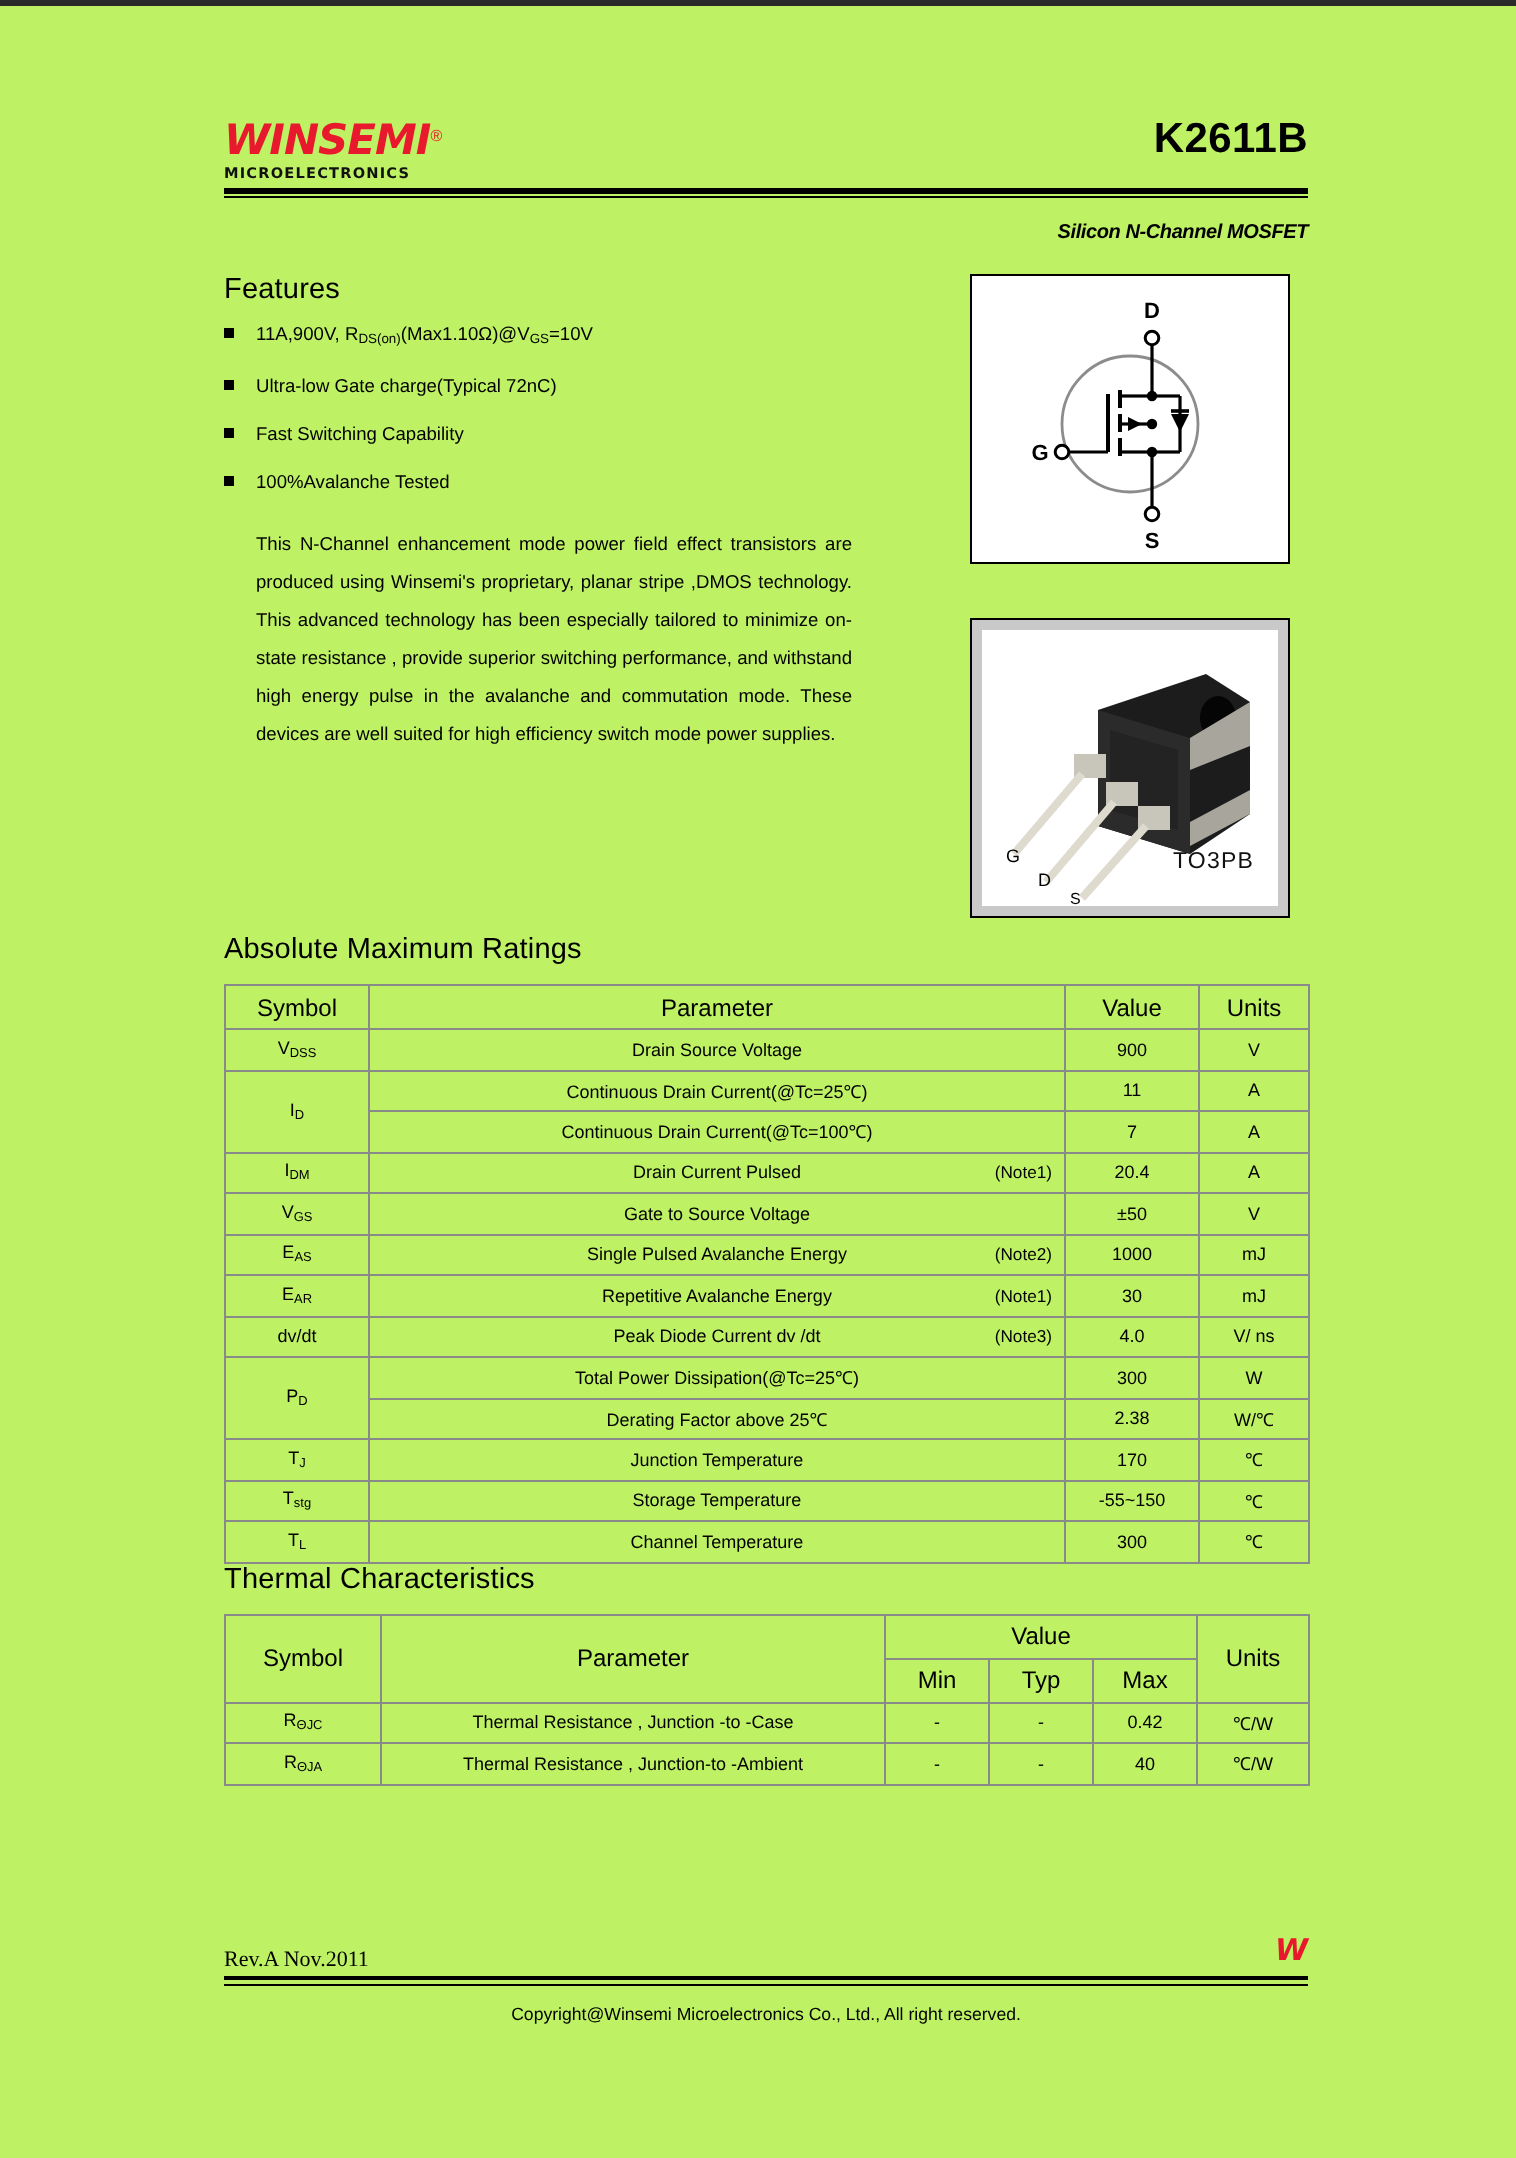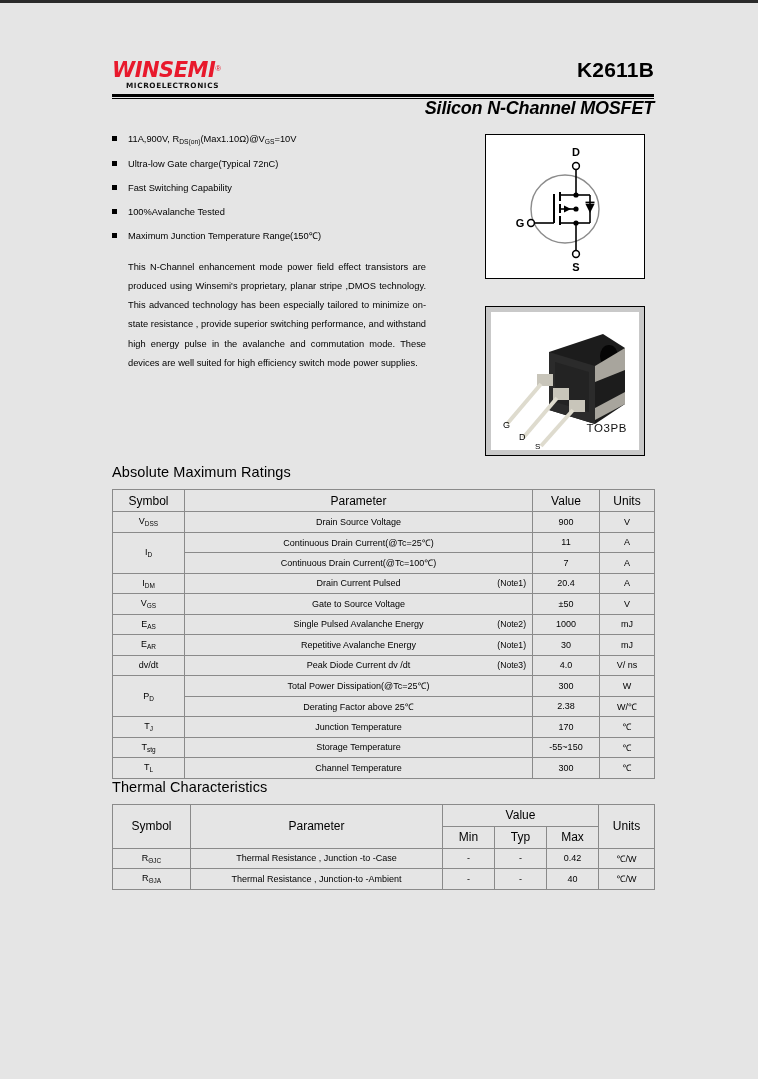--- a/index.html
+++ b/index.html
@@ -8,21 +8,21 @@
     background: #ffffff;
   }
   body {
     font-family: "Liberation Sans", sans-serif;
     color: #000000;
   }
   .page {
     position: relative;
     width: 758px;
     height: 1079px;
-    background: #e5e5e5;
+    background: #bef264;
     overflow: hidden;
     box-sizing: border-box;
   }
   .top-edge {
     position: absolute;
     top: 0; left: 0;
     width: 758px;
     height: 3px;
     background: #2a2a2a;
   }
@@ -60,21 +60,20 @@
     color: #e8192c;
   }
   .logo-sub {
     font-family: "DejaVu Sans", sans-serif;
     font-weight: bold;
     font-size: 7.3px;
     letter-spacing: 0.6px;
     color: #111111;
     margin-top: 1px;
     line-height: 1;
-    margin-left: 14px;
   }
   .part-number {
     position: absolute;
     right: 0;
     top: 0;
     font-size: 21px;
     font-weight: bold;
     letter-spacing: 0.2px;
   }
   .rule-thick {
@@ -85,22 +84,23 @@
     background: #000;
   }
   .rule-thin {
     position: absolute;
     left: 0; right: 0;
     top: 40px;
     height: 1px;
     background: #000;
   }
   .subtitle {
+    margin-top: 13px;
     text-align: right;
-    font-size: 18px;
+    font-size: 10px;
     font-weight: bold;
     font-style: italic;
     letter-spacing: -0.2px;
   }
 
   
   .upper {
     position: relative;
     margin-top: 15px;
     height: 330px;
@@ -275,41 +275,38 @@
       <div class="rule-thick"></div>
       <div class="rule-thin"></div>
     </div>
 
     <div class="subtitle">Silicon N-Channel MOSFET</div>
 
     <div class="upper">
 
       <div class="col-left">
 
+        <h2 class="section">Features</h2>
         <ul class="features">
           <li>
             <span class="bullet"></span>
             <span class="feat-text">11A,900V, R<sub>DS(on)</sub>(Max1.10Ω)@V<sub>GS</sub>=10V</span>
           </li>
           <li>
             <span class="bullet"></span>
             <span class="feat-text">Ultra-low Gate charge(Typical 72nC)</span>
           </li>
           <li>
             <span class="bullet"></span>
             <span class="feat-text">Fast Switching Capability</span>
           </li>
           <li>
             <span class="bullet"></span>
             <span class="feat-text">100%Avalanche Tested</span>
           </li>
-          <li>
-            <span class="bullet"></span>
-            <span class="feat-text">Maximum Junction Temperature Range(150℃)</span>
-          </li>
         </ul>
 
         <p class="gendesc">This N-Channel enhancement mode power field effect transistors are produced using Winsemi's proprietary, planar stripe ,DMOS technology. This advanced technology has been especially tailored to minimize on-state resistance , provide superior switching performance, and withstand high energy pulse in the avalanche and commutation mode. These devices are well suited for high efficiency switch mode power supplies.</p>
 
       </div>
 
       <div class="col-right">
 
         <div class="fig-box fig-symbol">
           <svg width="158" height="143" viewBox="0 0 158 143">
@@ -524,14 +521,23 @@
           <td class="val">-</td>
           <td class="val">-</td>
           <td class="val">40</td>
           <td class="units">℃/W</td>
         </tr>
       </tbody>
     </table>
 
   </div>
 
+  <div class="footer">
+    <div class="footer-row">
+      <span class="rev">Rev.A Nov.2011</span>
+      <span class="footer-mark">W</span>
+    </div>
+    <div class="footer-rule-thick"></div>
+    <div class="footer-rule-thin"></div>
+    <div class="copyright">Copyright@Winsemi Microelectronics Co., Ltd., All right reserved.</div>
+  </div>
 
 </div>
 
 </body></html>

